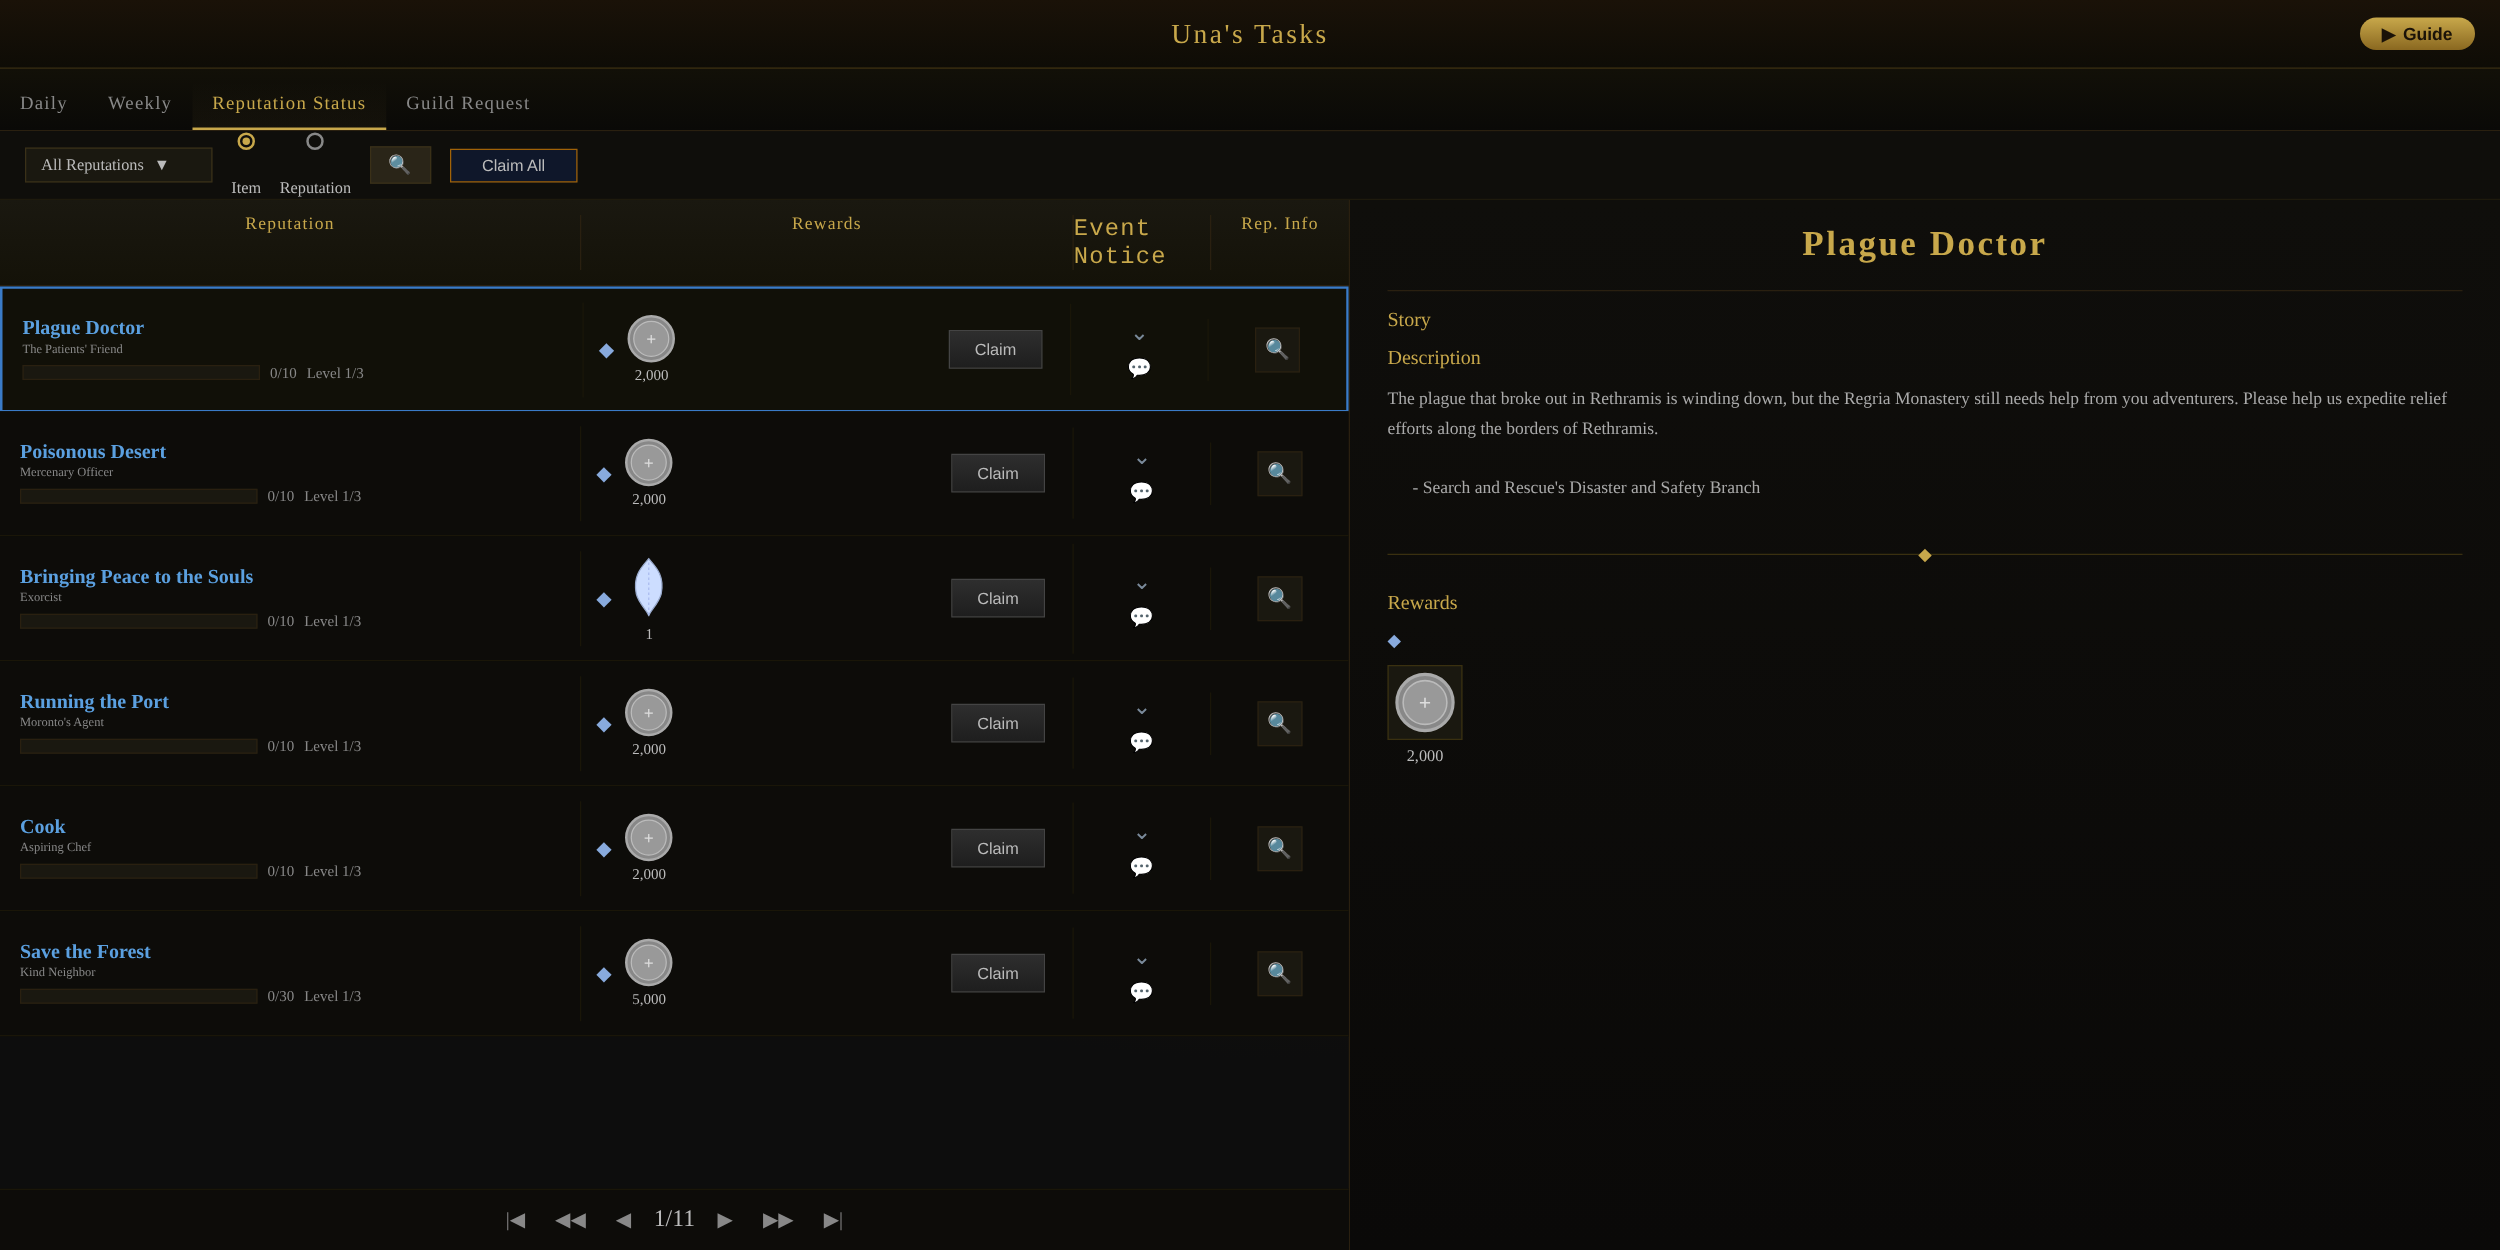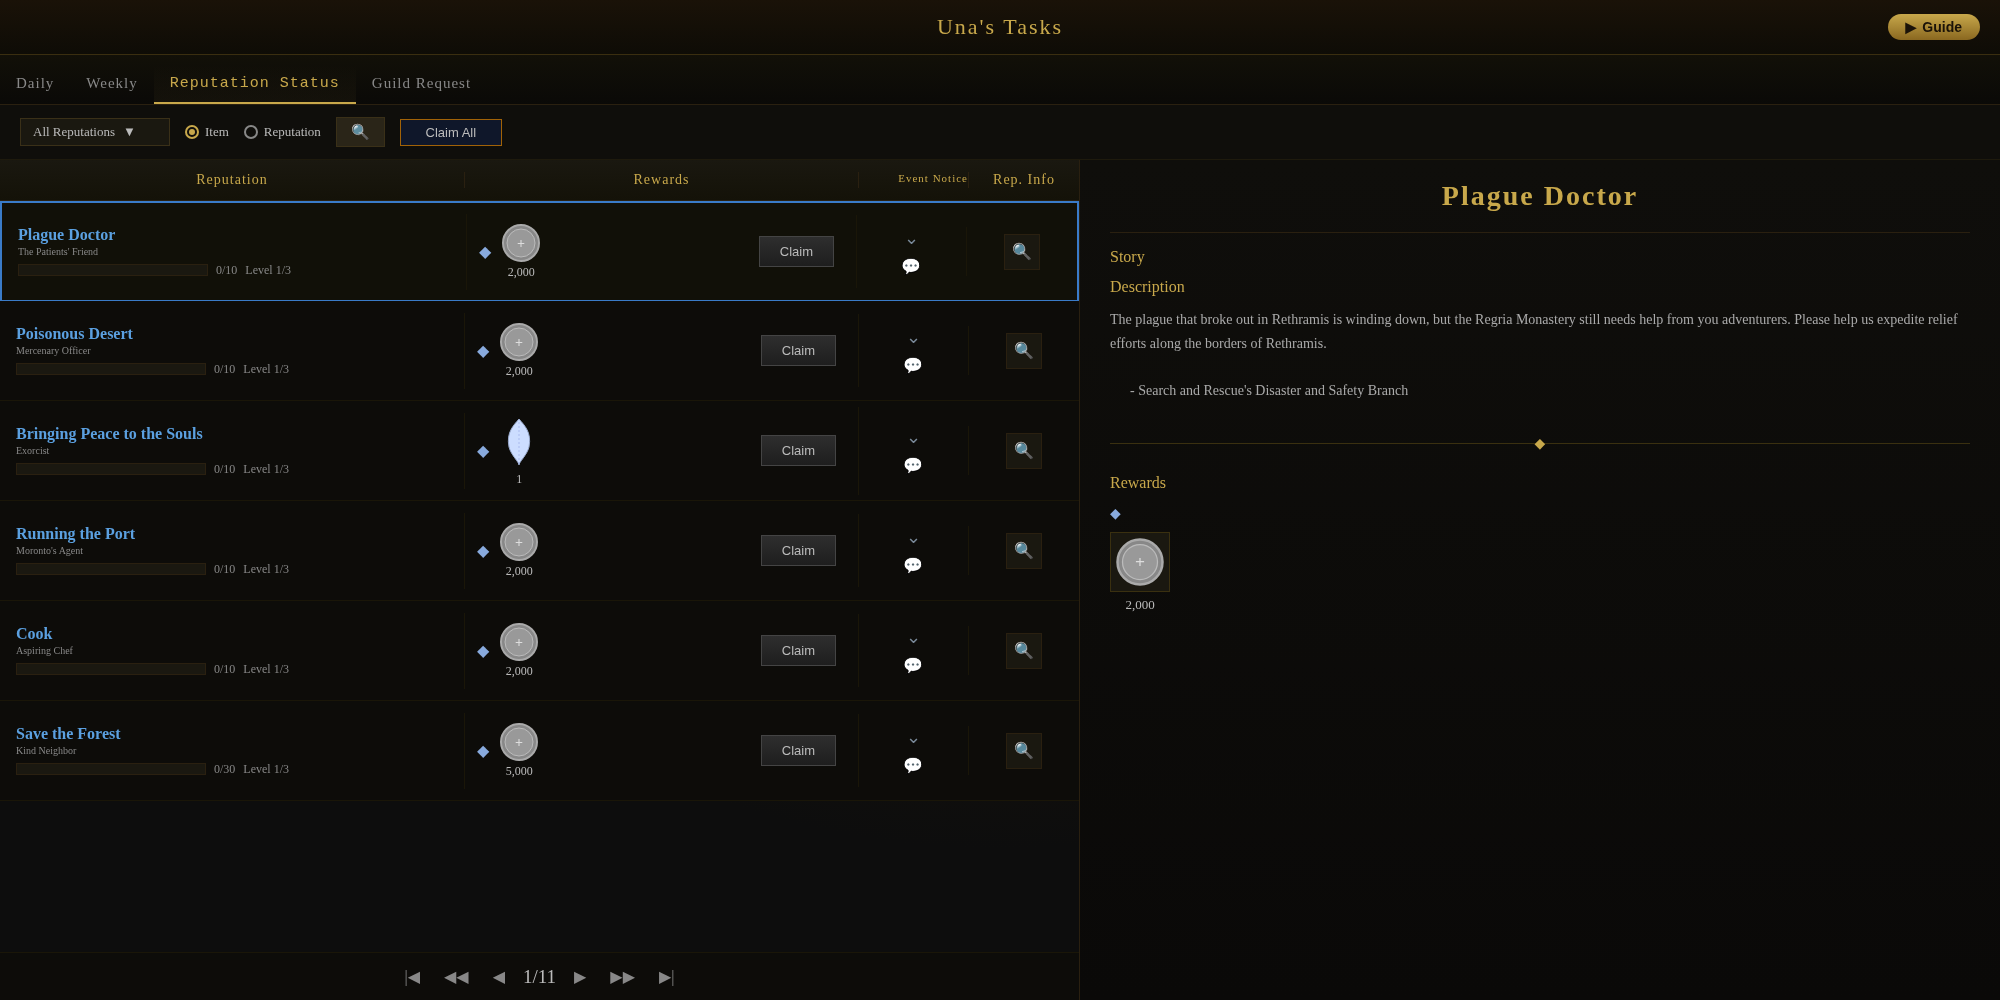--- a/index.html
+++ b/index.html
@@ -82,21 +82,20 @@
       color: #888;
       cursor: pointer;
       border-bottom: 2px solid transparent;
       letter-spacing: 1px;
     }
 
     .tab.active {
       color: #c8a84b;
       border-bottom: 2px solid #c8a84b;
       background: linear-gradient(180deg, transparent, rgba(200,168,75,0.05));
-      font-family: Liberation Mono, monospace;
     }
 
     
     .filter-bar {
       display: flex;
       align-items: center;
       background: #0f0e0b;
       border-bottom: 1px solid #1e1a0d;
       padding: 10px 20px;
       gap: 15px;
@@ -118,24 +117,25 @@
 
     .radio-group {
       display: flex;
       align-items: center;
       gap: 15px;
     }
 
     .radio-option {
       display: flex;
       align-items: center;
-      gap: 6px;
+      gap: 22px;
       font-size: 13px;
       color: #bbb;
       cursor: pointer;
+      flex-direction: column;
     }
 
     .radio-circle {
       width: 14px;
       height: 14px;
       border-radius: 50%;
       border: 2px solid #888;
       display: flex;
       align-items: center;
       justify-content: center;
@@ -217,25 +217,26 @@
       flex: 1;
       text-align: center;
       color: #c8a84b;
       font-size: 14px;
       letter-spacing: 1px;
       border-right: 1px solid #2a2010;
     }
 
     .col-event {
       flex: 0 0 110px;
-      text-align: right;
-      color: #c8a84b;
-      font-size: 11px;
+      text-align: left;
+      color: #c8a84b;
+      font-size: 19px;
       letter-spacing: 1px;
       border-right: 1px solid #2a2010;
+      font-family: Liberation Mono, monospace;
     }
 
     .col-repinfo {
       flex: 0 0 110px;
       text-align: center;
       color: #c8a84b;
       font-size: 14px;
       letter-spacing: 1px;
       font-family: Liberation Serif, serif;
     }

